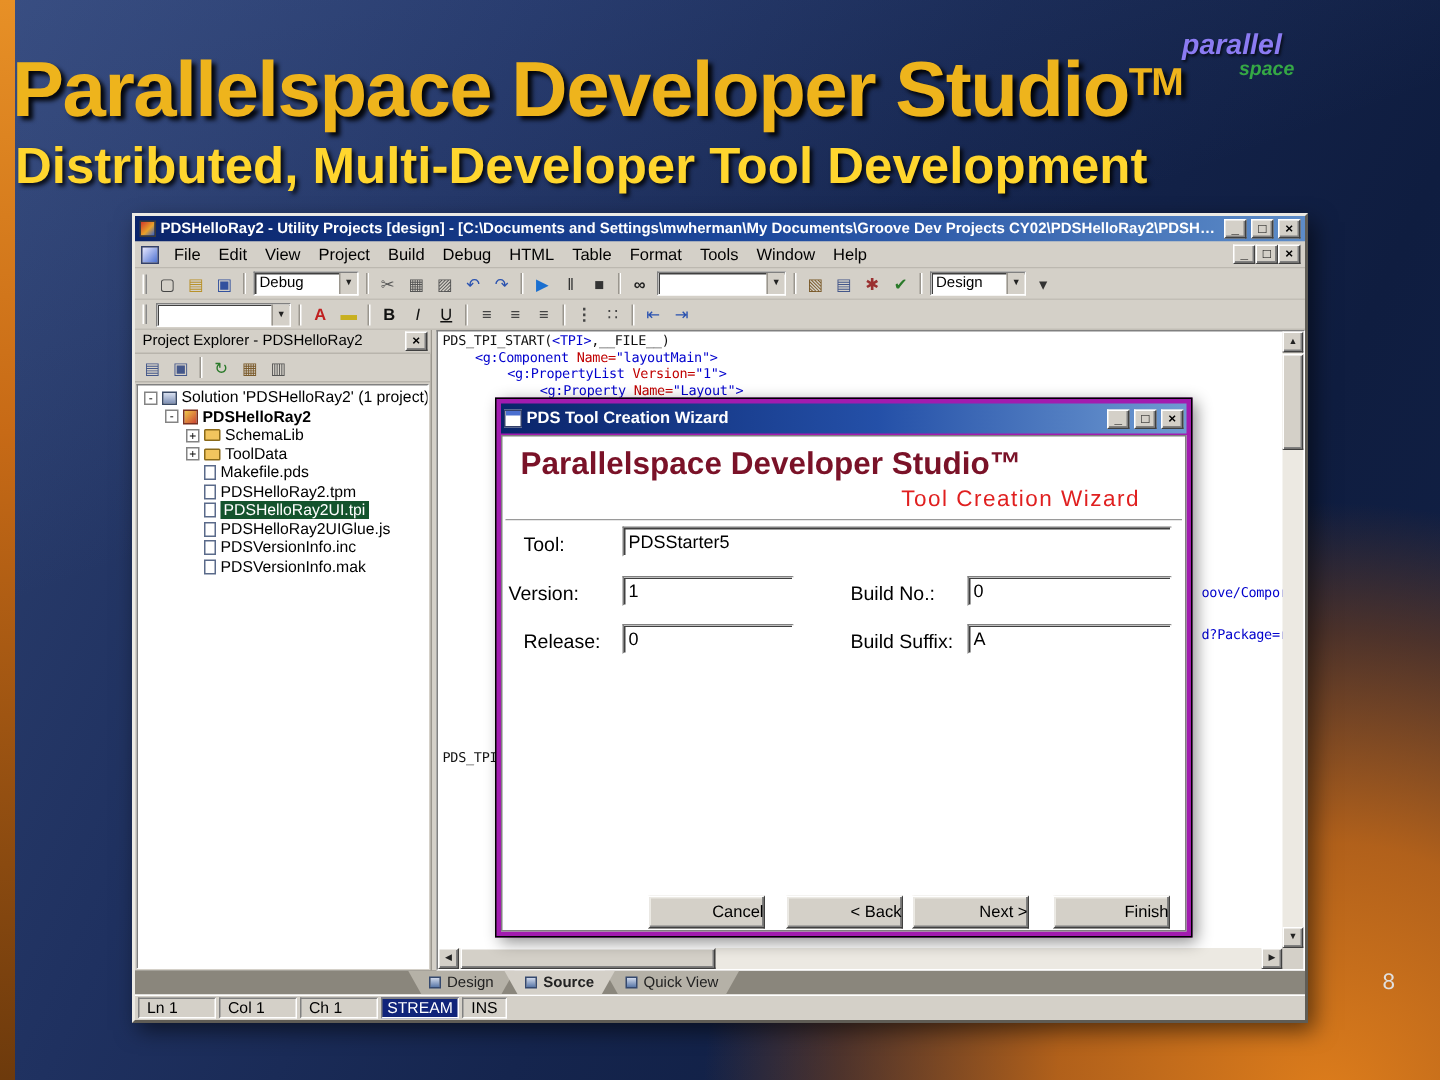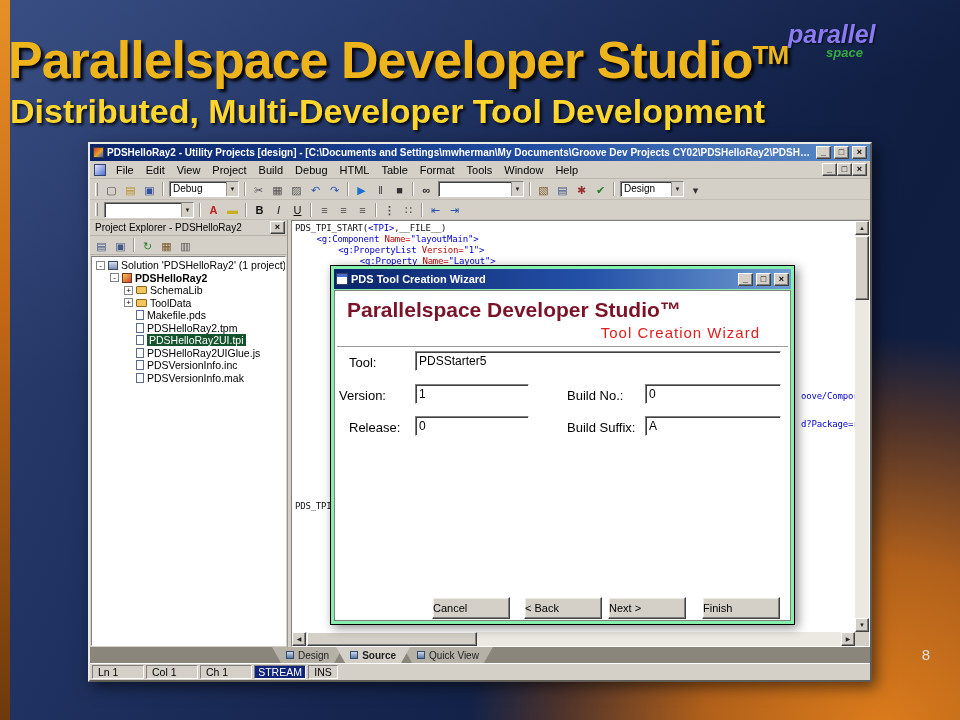--- a/index.html
+++ b/index.html
@@ -19,21 +19,21 @@
   .left-strip { position:absolute; left:0; top:0; width:10px; height:720px;
     background:linear-gradient(180deg,#e79026 0%,#c76a16 40%,#8a4a10 80%,#6d3a0c 100%); }
 
   
   .slide-title { position:absolute; left:8px; top:30px; font-size:52px; font-weight:700;
     color:#eeb41c; letter-spacing:-1px; text-shadow:3px 3px 3px rgba(0,0,0,0.9); white-space:nowrap; }
   .slide-title sup { font-size:26px; font-weight:700; vertical-align:14px; }
   .slide-subtitle { position:absolute; left:10px; top:92px; font-size:34px; font-weight:700;
     color:#ffd62e; text-shadow:2px 2px 3px rgba(0,0,0,0.85); white-space:nowrap; }
   .logo { position:absolute; right:62px; top:20px; width:110px; }
-  .logo-parallel { display:block; font-size:25px; font-weight:700; font-style:italic;
+  .logo-parallel { display:block; font-size:19px; font-weight:700; font-style:italic;
     color:#8b7bf2; text-shadow:1px 1px 2px rgba(0,0,0,0.7); }
   .logo-space { display:block; font-size:13px; font-weight:700; font-style:italic;
     color:#35a845; margin-left:38px; margin-top:-4px; }
   .page-number { position:absolute; right:30px; top:646px; font-size:15px; color:#e0e0e0; }
 
   
   .ide { position:absolute; left:88px; top:142px; width:784px; height:540px; background:#d4d0c8;
     border:2px solid; border-color:#eceae4 #5f5c55 #5f5c55 #eceae4;
     box-shadow:4px 5px 14px rgba(0,0,0,0.55); display:flex; flex-direction:column; }
   .titlebar { height:17px; display:flex; align-items:center; padding:0 3px; gap:3px;
@@ -127,40 +127,40 @@
     border-top:1px solid #fff; padding:1px 2px; font-size:10.5px; }
   .status-cell { border:1px solid; border-color:#808080 #fff #fff #808080; padding:0 5px;
     display:flex; align-items:center; white-space:nowrap; color:#000; }
   .status-main { flex:1; }
   .status-fix { width:52px; flex:none; }
   .status-stream { width:52px; flex:none; background:#10247a; color:#fff; justify-content:center; }
   .status-ins { width:30px; flex:none; justify-content:center; }
 
   
   .dialog { position:absolute; left:330px; top:265px; width:465px; height:360px;
-    border:1px solid #000; background:#86efac; padding:3px;
+    border:1px solid #000; background:#a21caf; padding:3px;
     box-shadow:3px 3px 10px rgba(0,0,0,0.45); z-index:10; display:flex; flex-direction:column; }
   .dlg-titlebar { height:20px; flex:none; display:flex; align-items:center; gap:3px; padding:0 2px;
     background:linear-gradient(90deg,#0a246a 0%,#2450a8 55%,#6f9bd2 100%); color:#fff;
     font-size:11px; font-weight:700; }
   .dlg-icon { width:12px; height:12px; flex:none; background:#fff; border:1px solid #33406a;
     box-shadow:inset 0 3px 0 #4a6fd0; }
   .dlg-title { flex:1; white-space:nowrap; overflow:hidden; }
   .dlg-body { flex:1; position:relative; background:#fff; border:1px solid #808080; margin-top:1px; }
   .dlg-heading { position:absolute; left:12px; top:7px; font-size:21px; font-weight:700; color:#7a1228;
     white-space:nowrap; }
   .dlg-subheading { position:absolute; right:30px; top:33px; font-size:15px; color:#e02020;
     letter-spacing:1px; white-space:nowrap; }
   .dlg-sep { position:absolute; left:2px; right:2px; top:55px; border-top:1px solid #9a9a9a;
     border-bottom:1px solid #fff; }
   .fl { position:absolute; font-size:13px; color:#000; }
   .dlg-input { position:absolute; height:20px; font-family:"Liberation Sans",sans-serif; font-size:12px;
     color:#000; background:#fff; padding:1px 3px; outline:none;
     border:1px solid; border-color:#808080 #fff #fff #808080; box-shadow:inset 1px 1px 0 #404040; }
-  .dlg-btn { position:absolute; width:78px; height:22px; font-size:11px; color:#000; text-align:left;
+  .dlg-btn { position:absolute; width:78px; height:22px; font-size:11px; color:#000; text-align:right;
     line-height:20px; background:#d4d0c8; border:1px solid; border-color:#fff #404040 #404040 #fff;
     box-shadow:inset -1px -1px 0 #808080, inset 1px 1px 0 #eceae4; }
 </style>
 </head>
 <body>
 
 <div class="slide">
   <div class="bg-base"></div>
   <div class="bg-band"></div>
   <div class="bg-orange"></div>

